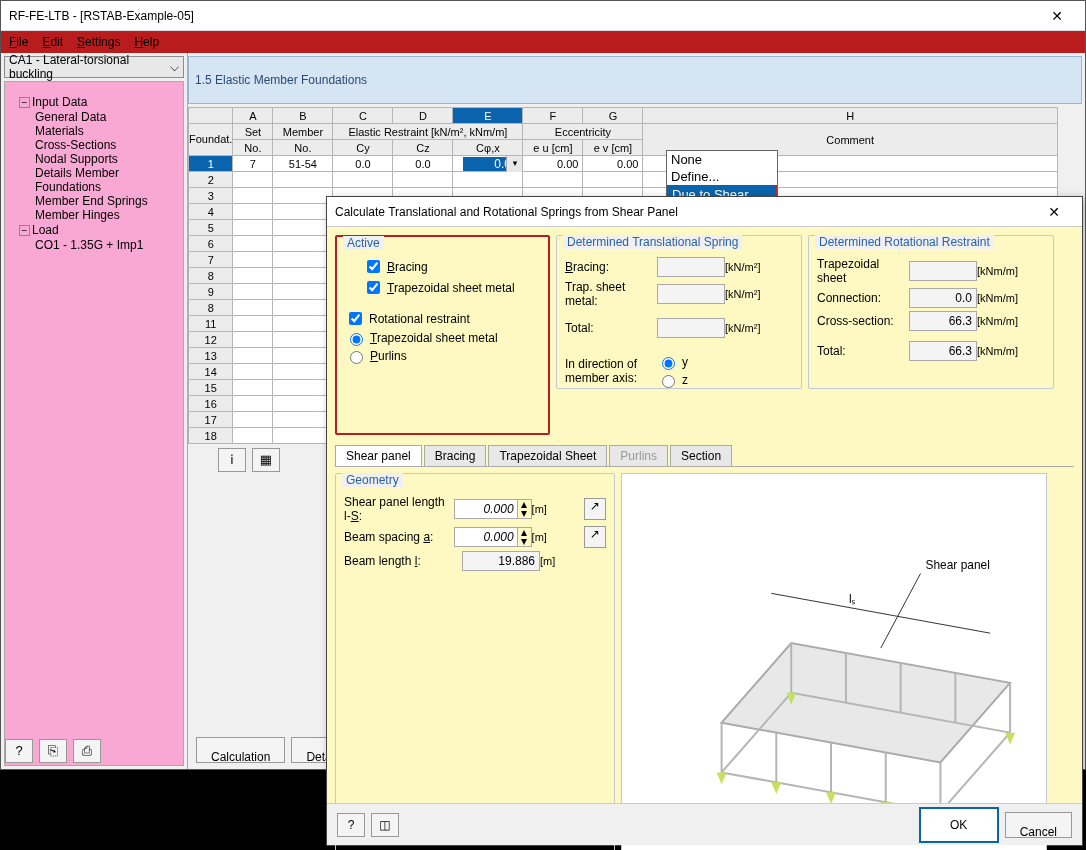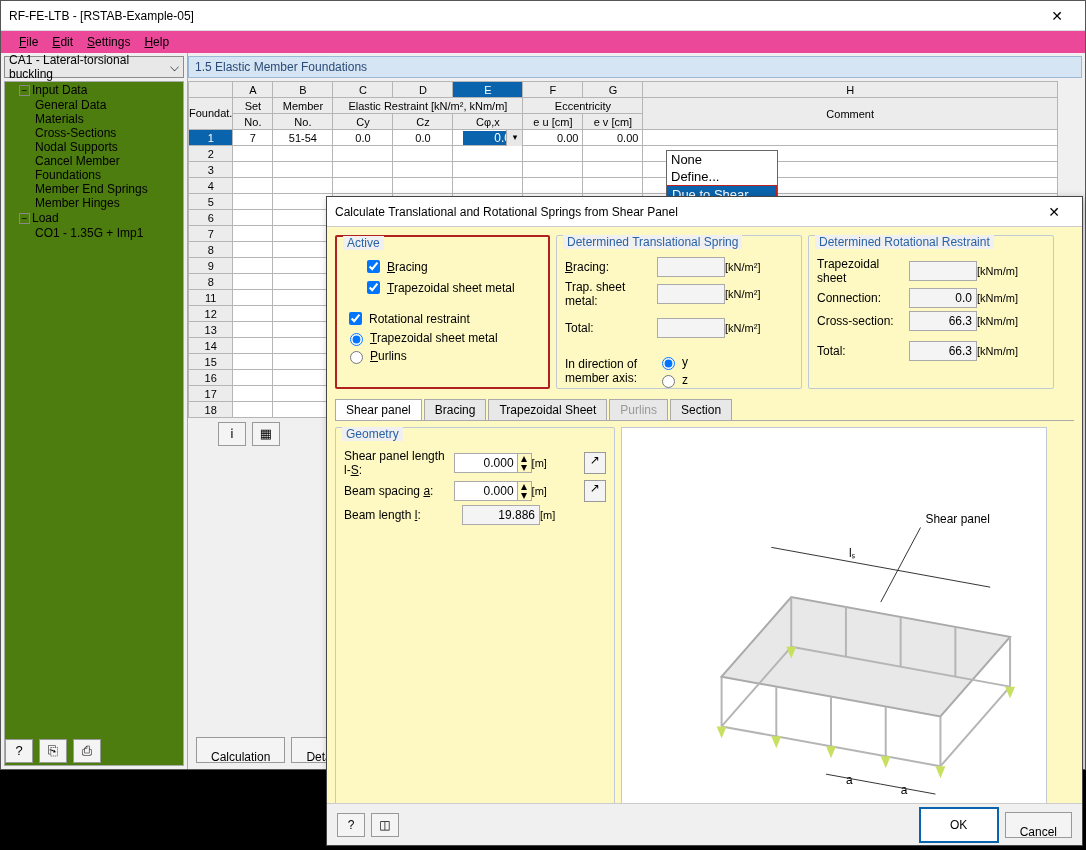--- a/index.html
+++ b/index.html
@@ -1,33 +1,33 @@
 <!DOCTYPE html>
 <html><head>
 <meta charset="utf-8">
 <style>
 * { box-sizing: border-box; font-family: 'Segoe UI', Tahoma, sans-serif; font-size: 12px; }
 body { margin: 0; background: #fff; width: 1086px; height: 850px; overflow: hidden; position: relative; }
 .window { border: 1px solid #555; width: 1086px; height: 770px; position: relative; background: #f0f0f0; }
 .titlebar { height: 30px; display: flex; align-items: center; padding: 0 8px; border-bottom: 1px solid #ddd; background: #fff; }
 .titlebar-text { flex: 1; }
 .close-x { width: 40px; text-align: center; font-size: 14px; cursor: default; }
-.menubar { height: 22px; display: flex; gap: 2px; padding: 2px 12px; background: #ec4899; }
+.menubar { height: 22px; display: flex; gap: 2px; padding: 2px 2px; background: #b91c1c; }
 .menubar span { padding: 2px 6px; }
 .menubar span u { text-decoration: underline; }
 .body-row { display: flex; height: calc(100% - 52px); }
 .left-pane { width: 187px; border-right: 1px solid #aaa; display: flex; flex-direction: column; }
 .combo { margin: 3px; height: 22px; border: 1px solid #8c8c8c; background: #e8e8e8; display: flex; align-items: center; padding: 0 4px; font-size: 11px; }
 .combo .chev { margin-left: auto; }
-.tree { flex: 1; background: #4d7c0f; margin: 0 3px 3px 3px; border: 1px solid #aaa; padding: 0 2px; font-size: 12px; overflow: hidden; }
+.tree { flex: 1; background: #f9a8d4; margin: 0 3px 3px 3px; border: 1px solid #aaa; padding: 12px 2px; font-size: 12px; overflow: hidden; }
 .tree .node { padding: 1px 0 1px 12px; white-space: nowrap; }
 .tree .child { padding-left: 28px; }
 .tree .expander { display: inline-block; width: 11px; height: 11px; border: 1px solid #888; text-align: center; line-height: 9px; font-size: 10px; margin-right: 2px; }
 .right-pane { flex: 1; display: flex; flex-direction: column; }
-.section-title { background: #d6e5f3; border: 1px solid #9bb7d6; margin: 3px 3px 0 0; padding: 3px 6px; color: #2a4a77; font-size: 12px; }
+.section-title { background: #d6e5f3; border: 1px solid #9bb7d6; margin: 3px 3px 0 0; padding: 16px 6px; color: #2a4a77; font-size: 12px; }
 .grid-wrap { margin: 3px 3px 0 0; }
 table.grid { border-collapse: collapse; width: 870px; background: #fff; }
 table.grid th, table.grid td { border: 1px solid #b5b5b5; font-size: 11px; height: 16px; text-align: center; padding: 0; }
 table.grid th { background: #ececec; font-weight: normal; }
 table.grid .colA { width: 40px; } .colB { width: 60px; } .colC { width: 60px; }
 .colD { width: 60px; } .colE { width: 70px; } .colF { width: 60px; } .colG { width: 60px; }
 table.grid th.sel { background: #0a64ad; color: #fff; }
 table.grid th.rownum { background: #ececec; width: 40px; }
 table.grid th.rownum.sel { background: #0a64ad; color: #fff; }
 td.cell-edit { background: #fff; position: relative; }
@@ -42,40 +42,40 @@
 .bottom-btns { position: absolute; left: 195px; bottom: 6px; display: flex; gap: 6px; }
 .btn { height: 14px; padding: 12px 14px; border: 1px solid #999; background: #f4f4f4; }
 .blackbar { position: absolute; left: 0; top: 770px; width: 1086px; height: 80px; background: #000; }
 
 .dialog { position: absolute; left: 326px; top: 196px; width: 757px; height: 650px; background: #fef9c3; border: 1px solid #444; z-index: 10; box-shadow: 2px 2px 8px rgba(0,0,0,.25); }
 .dialog .titlebar { background: #fff; border-bottom: 1px solid #ccc; }
 .dlg-body { padding: 8px; }
 .groupbox { border: 1px solid #c0cad6; border-radius: 2px; padding: 18px 8px 8px 8px; position: relative; margin-bottom: 6px; }
 .groupbox > .legend { position: absolute; top: -1px; left: 6px; background: #f0f0f0; padding: 0 4px; color: #2a62a6; font-size: 12px; }
 .top-row { display: flex; gap: 6px; }
-.gb-active { width: 215px; height: 154px; border: 2px solid #b02020; }
+.gb-active { width: 215px; height: 200px; border: 2px solid #b02020; }
 .gb-trans { width: 246px; height: 154px; }
 .gb-rot { width: 246px; height: 154px; }
 .chk { display: flex; align-items: center; gap: 4px; margin: 2px 0; }
 .chk input { width: 13px; height: 13px; }
 .sub { margin-left: 18px; }
 .radio { display: flex; align-items: center; gap: 4px; margin: 2px 0; }
 .kv { display: flex; align-items: center; margin: 3px 0; }
 .kv label { width: 92px; }
 .kv .val { width: 68px; height: 20px; border: 1px solid #aaa; background: #fff; text-align: right; padding: 0 4px; line-height: 18px; }
 .kv .ro { background: #f4f4f4; }
 .kv .unit { width: 56px; font-size: 11px; }
 .tabs { display: flex; gap: 2px; margin-top: 4px; border-bottom: 1px solid #aaa; }
 .tabs .tab { padding: 3px 10px; border: 1px solid #aaa; border-bottom: none; background: #e8e8e8; font-size: 12px; }
 .tabs .tab.active { background: #fff; }
 .tabs .tab.dis { color: #999; }
 .tab-content { display: flex; gap: 6px; margin-top: 6px; }
 .gb-geom { width: 280px; height: 380px; }
 .spin { display: flex; }
-.spin input { width: 64px; height: 20px; border: 1px solid #aaa; text-align: right; padding: 0 3px; }
+.spin input { width: 64px; height: 20px; border: 1px solid #aaa; text-align: right; padding: 0 3px; font-style: italic; }
 .spin .ar { width: 14px; height: 20px; border: 1px solid #aaa; border-left: none; font-size: 8px; display: flex; flex-direction: column; }
 .spin .ar span { height: 9px; text-align: center; line-height: 9px; }
 .pick-btn { width: 24px; height: 22px; border: 1px solid #999; background: #f4f4f4; text-align: center; }
 .diagram { width: 426px; height: 380px; border: 1px solid #c0cad6; background: #fff; position: relative; }
 .dlg-footer { position: absolute; left: 0; bottom: 0; width: 100%; height: 42px; border-top: 1px solid #ccc; display: flex; align-items: center; padding: 0 10px; gap: 6px; background: #f0f0f0; }
 .dlg-footer .spacer { flex: 1; }
 .btn-ok { border: 2px solid #0a64ad; width: 80px; height: 36px; background: #fff; }
 .footer-icon { width: 28px; height: 24px; border: 1px solid #999; background: #f4f4f4; text-align: center; line-height: 22px; }
 svg.structure { width: 100%; height: 100%; }
 </style>
@@ -98,21 +98,21 @@
       <div class="combo">
         <span>CA1 - Lateral-torsional buckling</span>
         <span class="chev">⌵</span>
       </div>
       <div class="tree">
         <div class="node"><span class="expander">−</span><span>Input Data</span></div>
         <div class="child">General Data</div>
         <div class="child">Materials</div>
         <div class="child">Cross-Sections</div>
         <div class="child">Nodal Supports</div>
-        <div class="child">Cancel Member Foundations</div>
+        <div class="child">Details Member Foundations</div>
         <div class="child">Member End Springs</div>
         <div class="child">Member Hinges</div>
         <div class="node"><span class="expander">−</span><span>Load</span></div>
         <div class="child">CO1 - 1.35G + Imp1</div>
       </div>
       <div class="bottom-left-bar">
         <div class="icon-btn">?</div>
         <div class="icon-btn">⎘</div>
         <div class="icon-btn">⎙</div>
       </div>

